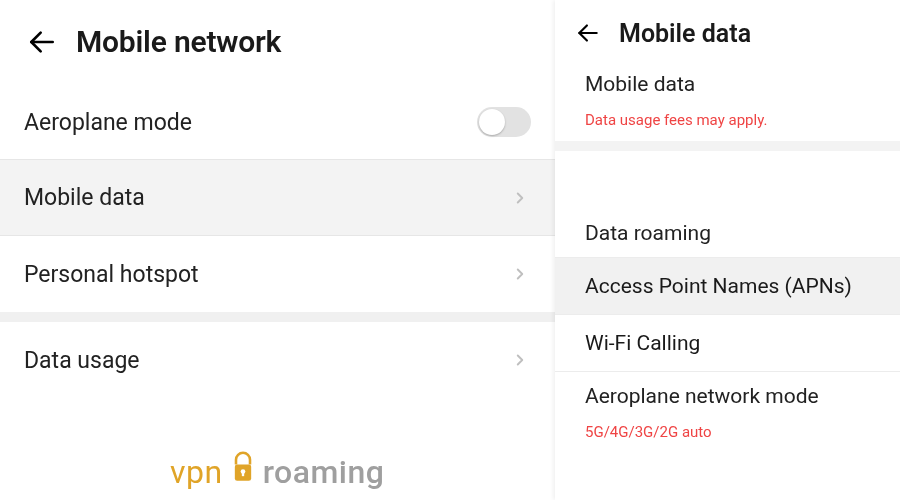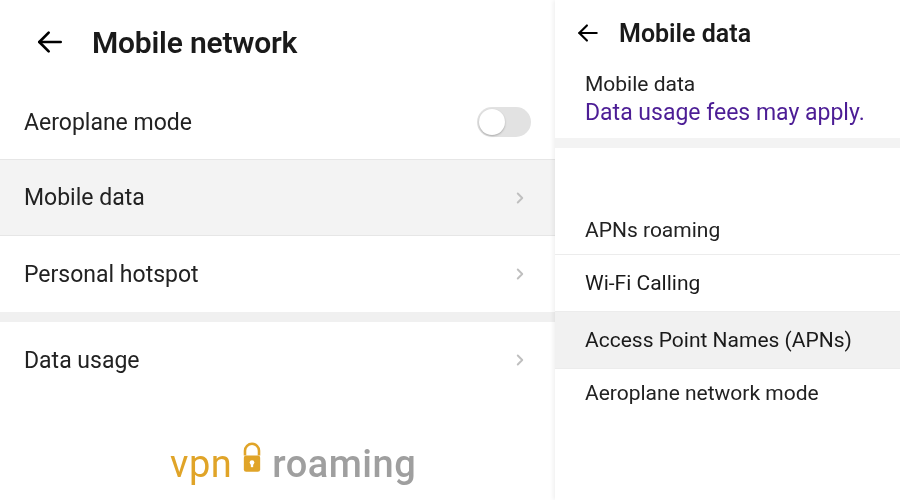--- a/index.html
+++ b/index.html
@@ -9,21 +9,21 @@
       background: #fff;
       width: 900px; height: 500px;
       display: flex;
       overflow: hidden;
     }
     .panel { position: relative; }
     .panel-left { width: 555px; height: 500px; background: #fff; }
     .panel-right { width: 345px; height: 500px; background: #fff; box-shadow: -2px 0 4px rgba(0,0,0,0.06); }
 
     
-    .header-l { display: flex; align-items: center; padding: 24px 10px 24px 32px; gap: 8px; }
+    .header-l { display: flex; align-items: flex-start; padding: 24px 10px 24px 24px; }
     .back-arrow { width: 36px; height: 36px; display: flex; align-items: center; justify-content: center; }
     .title-l { font-size: 30px; font-weight: 650; margin-left: 16px; letter-spacing: -0.2px; }
 
     .row {
       display: flex; align-items: center; justify-content: space-between;
       padding: 20px 24px;
       border-bottom: 1px solid #e6e6e6;
       min-height: 76px;
     }
     .row .label { font-size: 23px; color: #222; }
@@ -32,32 +32,32 @@
 
     .toggle { width: 54px; height: 30px; background: #e2e2e2; border-radius: 15px; position: relative; }
     .toggle .knob { width: 26px; height: 26px; background: #fff; border-radius: 50%; position: absolute; top: 2px; left: 2px; box-shadow: 0 1px 2px rgba(0,0,0,0.25); }
 
     
     .header-r { display: flex; align-items: center; padding: 18px 18px 12px 18px; }
     .title-r { font-size: 25px; font-weight: 600; margin-left: 16px; }
 
     .r-row { padding: 12px 30px; border-bottom: 1px solid #ececec; }
     .r-row .label2 { font-size: 21px; color: #222; }
-    .r-row .sub { font-size: 23px; color: #4c1d95; margin-top: 3px; }
+    .r-row .sub { font-size: 15px; color: #ef4444; margin-top: 15px; }
     .r-divider { height: 10px; background: #f3f3f3; }
     .r-single { padding: 16px 30px; border-bottom: 1px solid #ececec; }
     .r-single .label2 { font-size: 21px; }
     .r-highlight { background: #f1f1f1; }
     .r-noborder { border-bottom: none; }
 
     
     .watermark {
-      position: absolute; left: 170px; bottom: 12px;
+      position: absolute; left: 170px; bottom: 4px;
       display: flex; align-items: center;
-      font-size: 38px; font-weight: 500;
+      font-size: 32px; font-weight: 500;
       color: #9f9f9f; letter-spacing: 0.5px;
       pointer-events: none;
       text-align: right;
     }
     .watermark .vpn { color: #e0a428; font-weight: 400; }
     .watermark .lock { margin: 0 6px; }
   </style>
 </head>
 <body>
 
@@ -139,28 +139,29 @@
   <div class="r-row r-noborder">
     <div class="label2">Mobile data</div>
     <div class="sub">Data usage fees may apply.</div>
   </div>
 
   <div class="r-divider"></div>
 
   <div style="height:58px;"></div>
 
   <div class="r-row">
-    <div class="label2">APNs roaming</div>
+    <div class="label2">Data roaming</div>
+  </div>
+
+  <div class="r-single r-highlight">
+    <div class="label2">Access Point Names (APNs)</div>
   </div>
 
   <div class="r-single">
     <div class="label2">Wi-Fi Calling</div>
   </div>
 
-  <div class="r-single r-highlight">
-    <div class="label2">Access Point Names (APNs)</div>
-  </div>
-
   <div class="r-row r-noborder">
     <div class="label2">Aeroplane network mode</div>
+    <div class="sub">5G/4G/3G/2G auto</div>
   </div>
 
 </div>
 
 </body></html>

